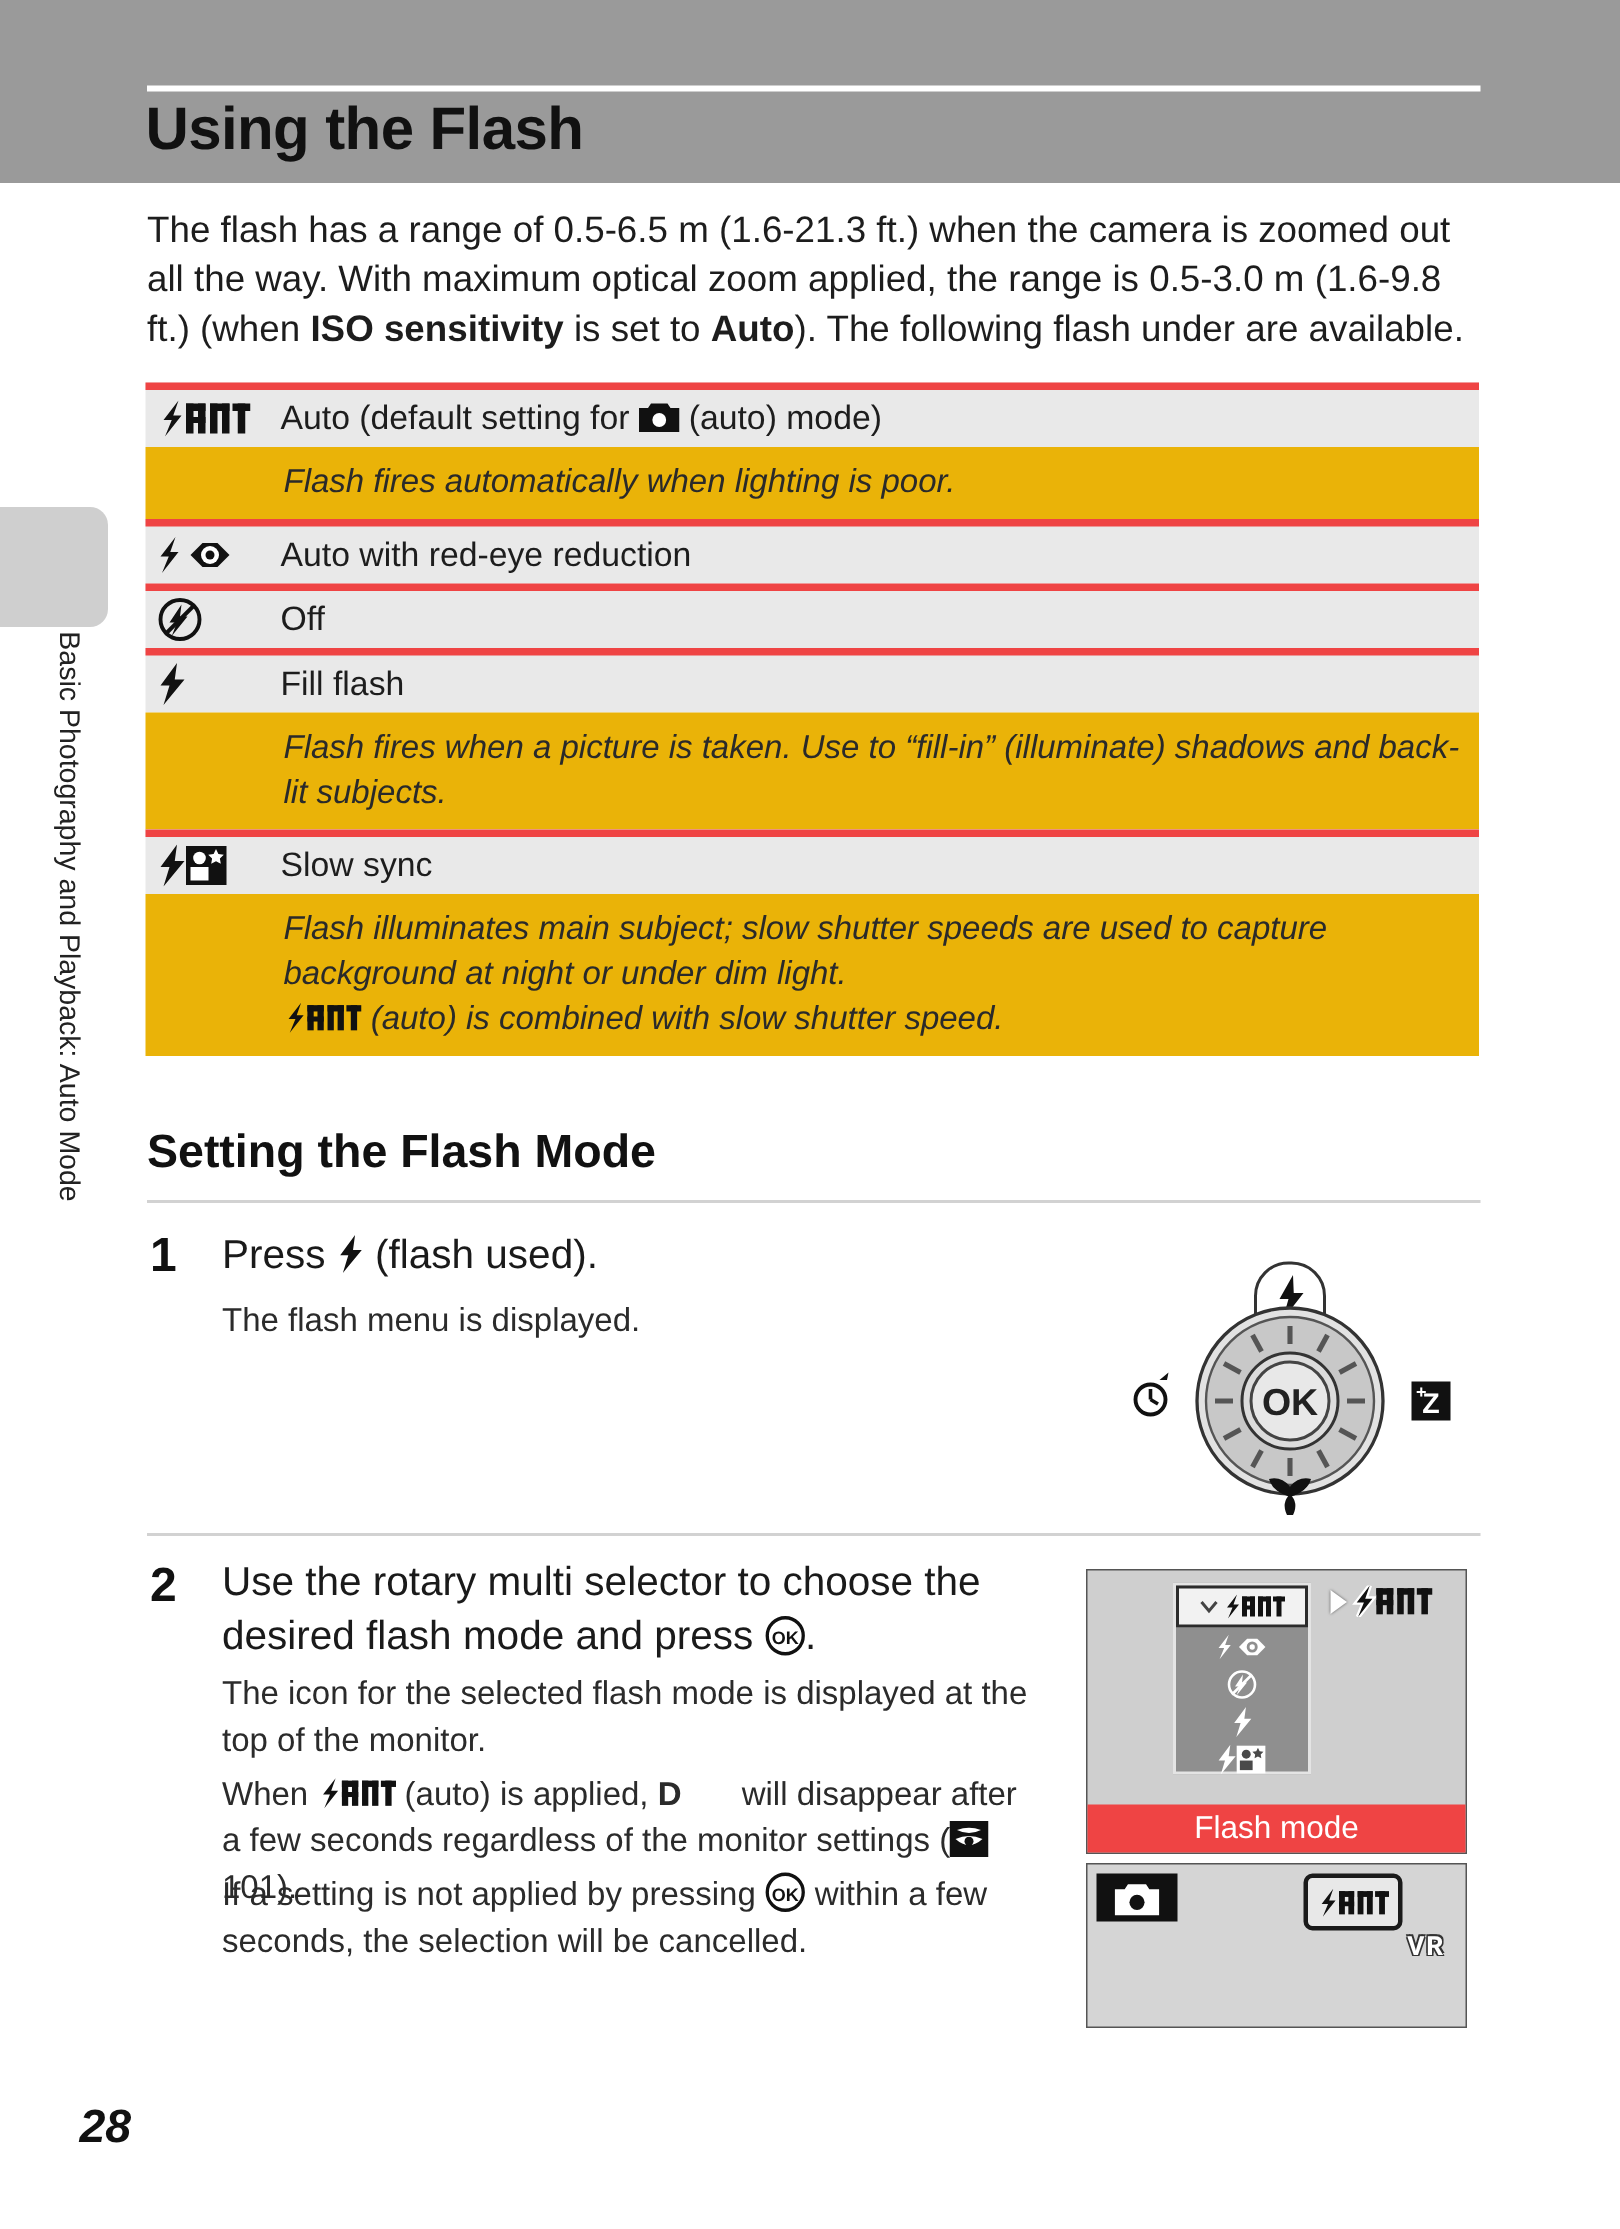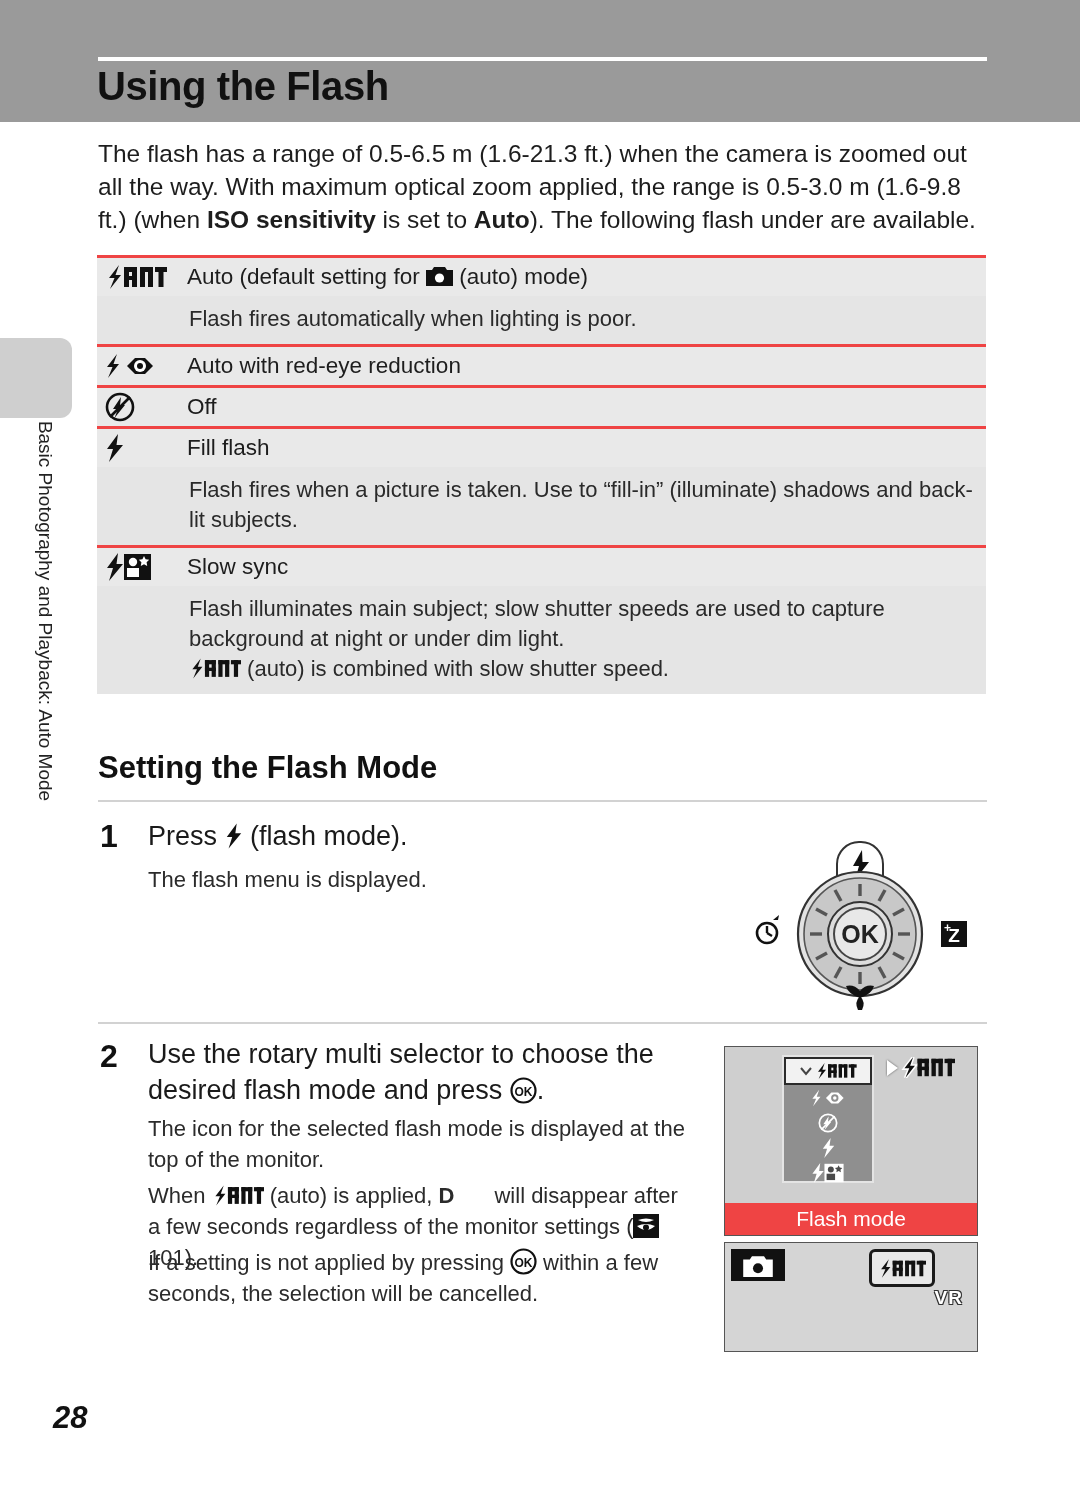--- a/index.html
+++ b/index.html
@@ -76,41 +76,42 @@
   .modes-table {
     position: absolute;
     left: 97px; top: 255px;
     width: 889px;
   }
   .mode-head {
     display: flex;
     align-items: center;
     background: #e9e9e9;
     height: 38px;
-    border-top: 3px solid #ef4444;
+    border-top: 5px solid #ef4444;
   }
   .mode-icon-cell {
     width: 90px;
     flex: none;
     display: flex;
     align-items: center;
     justify-content: flex-start;
     padding-left: 8px;
     box-sizing: border-box;
   }
   .mode-head-label {
     font-size: 22.5px;
     color: #1d1d1d;
   }
   .mode-body {
-    background: #e5e5e5;
+    background: #eab308;
     padding: 8px 0 10px 92px;
     font-size: 22px;
     line-height: 30px;
     color: #2a2a2a;
+    font-style: italic;
   }
 
   
   .ico { display: inline-block; vertical-align: -3px; }
   .ico-bolt-auto { width: 62px; height: 24px; }
   .ico-bolt-auto-sm { width: 52px; height: 21px; vertical-align: -3px; }
   .ico-redeye { width: 50px; height: 26px; }
   .ico-off { width: 30px; height: 30px; }
   .ico-bolt { width: 20px; height: 28px; }
   .ico-slow { width: 48px; height: 28px; }
@@ -223,20 +224,21 @@
     align-items: center;
     justify-content: center;
   }
   .monitor-shot {
     position: absolute;
     left: 724px; top: 1242px;
     width: 254px; height: 110px;
     background: #d5d5d5;
     border: 1px solid #555;
     box-sizing: border-box;
+    font-family: Liberation Mono, monospace;
   }
   .shot-cam-badge {
     position: absolute;
     left: 6px; top: 6px;
     width: 54px; height: 32px;
     background: #111;
     display: flex;
     align-items: center;
     justify-content: center;
   }
@@ -371,21 +373,21 @@
   </div>
 </div>
 
 <div class="section-head">Setting the Flash Mode</div>
 <div class="section-rule"></div>
 
 <div class="step-num" style="left:100px; top:818px;">1</div>
 <div class="step-title" style="left:148px; top:818px; width:480px;">
   <span>Press </span><svg class="ico ico-boltline" viewBox="0 0 20 28">
       <path d="M13 0 L2 15 L8 15 L4 28 L18 11 L11.5 11 Z" fill="#111"></path>
-    </svg><span> (flash mode).</span>
+    </svg><span> (flash used).</span>
 </div>
 <div class="step-body" style="left:148px; top:864px; width:480px;">The flash menu is displayed.</div>
 
 <div class="dial-wrap">
   <svg viewBox="0 0 230 190" width="230" height="190">
 
     <rect x="92" y="14" width="46" height="62" rx="22" fill="#ffffff" stroke="#333" stroke-width="2"></rect>
     <path d="M117 22 L108 38 L114 38 L110 52 L124 34 L117.5 34 Z" fill="#111"></path>
     <line x1="115" y1="58" x2="115" y2="74" stroke="#333" stroke-width="2.5"></line>
 

